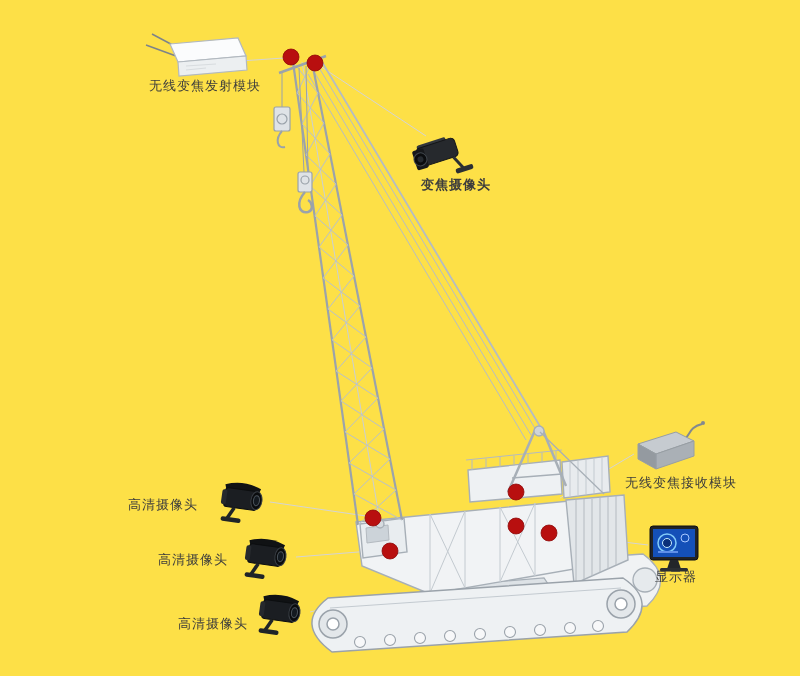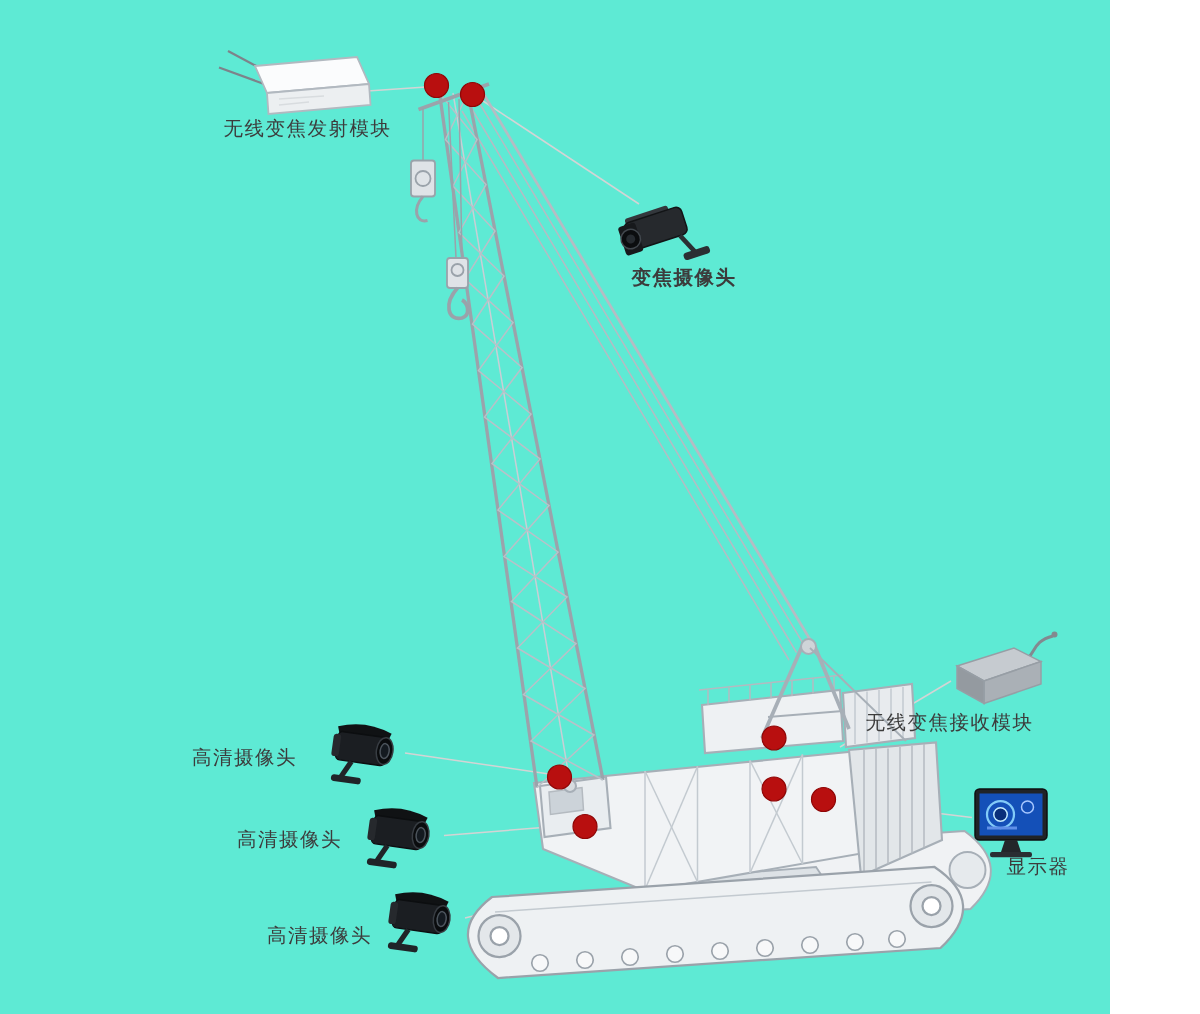--- a/index.html
+++ b/index.html
@@ -1,16 +1,16 @@
 <!DOCTYPE html>
 <html><head>
 <meta charset="utf-8">
 <style>
   html,body{margin:0;padding:0;background:#fff;}
-  #canvas{position:relative;width:740px;height:676px;background:#5eead4;overflow:hidden;
+  #canvas{position:relative;width:800px;height:676px;background:#fde047;overflow:hidden;
           font-family:"Liberation Sans","DejaVu Sans",sans-serif;}
   svg{position:absolute;left:0;top:0;}
   .lbl{position:absolute;font-size:13px;line-height:1.25;color:#3c3c3c;text-align:center;
        white-space:nowrap;letter-spacing:1px;}
 </style>
 </head>
 <body>
 
 <div id="canvas">
 
@@ -216,23 +216,23 @@
     <circle cx="516" cy="492" r="8" stroke="#8f0606" fill="#b80f0f"></circle>
     <circle cx="516" cy="526" r="8" stroke="#8f0606" fill="#b80f0f"></circle>
     <circle cx="549" cy="533" r="8" stroke="#8f0606" fill="#b80f0f"></circle>
   </g>
 </svg>
 
 <div class="lbl" style="left:146px;top:78px;width:118px;">无线变焦发射模块</div>
 
 <div class="lbl" style="left:408px;top:177px;width:96px;font-weight:bold;">变焦摄像头</div>
 
-<div class="lbl" style="left:572px;top:475px;width:122px;font-family:Liberation Mono, monospace;">无线变焦接收模块</div>
-
-<div class="lbl" style="left:662px;top:570px;width:60px;">显示器</div>
+<div class="lbl" style="left:620px;top:475px;width:122px;">无线变焦接收模块</div>
+
+<div class="lbl" style="left:646px;top:570px;width:60px;font-family:Liberation Mono, monospace;">显示器</div>
 
 <div class="lbl" style="left:126px;top:497px;width:74px;">高清摄像头</div>
 
 <div class="lbl" style="left:156px;top:552px;width:74px;">高清摄像头</div>
 
 <div class="lbl" style="left:176px;top:616px;width:74px;">高清摄像头</div>
 
 </div>
 
 </body></html>

